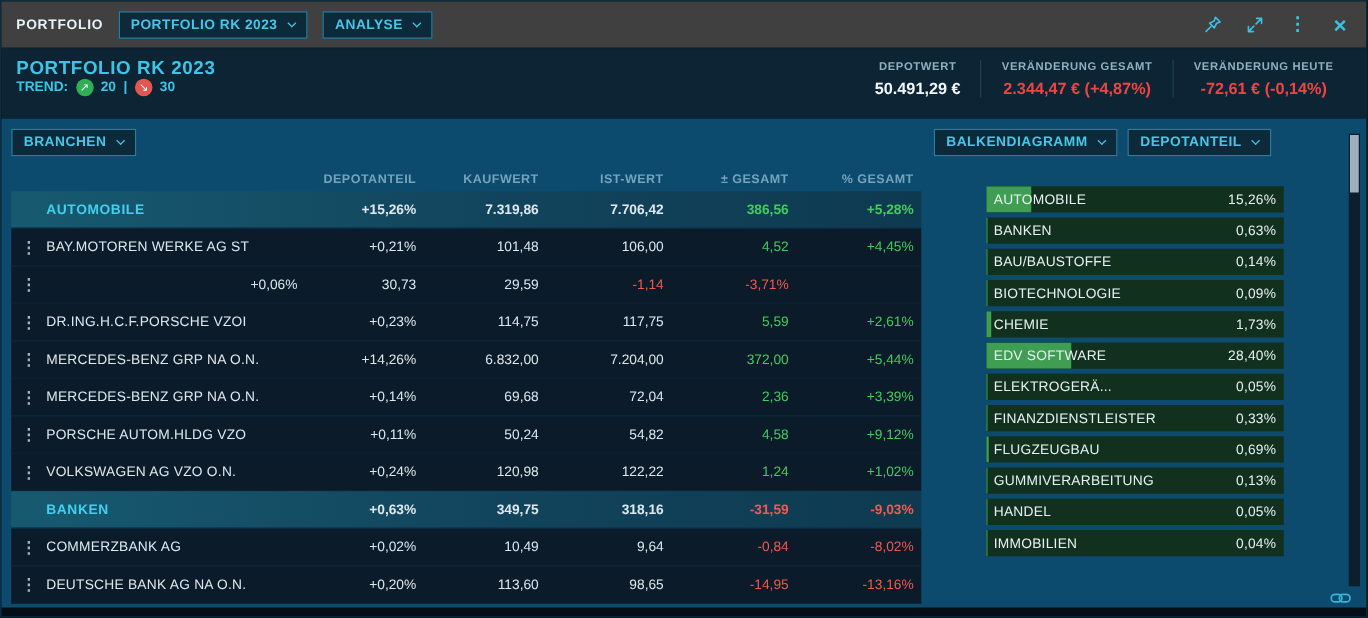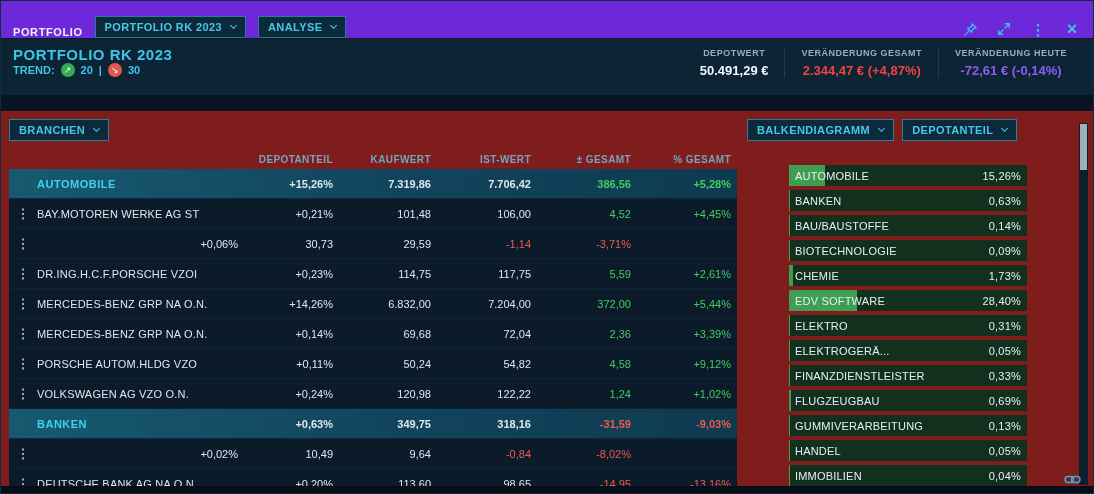--- a/index.html
+++ b/index.html
@@ -2,22 +2,22 @@
 <html><head>
 <meta charset="utf-8">
 <style>
   * { margin:0; padding:0; box-sizing:border-box; }
   html,body { background:#03080e; }
   body { font-family:"Liberation Sans", sans-serif; }
 
   .app { position:relative; width:1094px; height:494px; background:#081422; overflow:hidden; border:1px solid #0c2c3f; }
 
   
-  .topbar { position:absolute; top:0; left:0; right:0; height:38px; background:#6d28d9;
-            display:flex; align-items:flex-end; padding:0 12px; gap:12px; border-bottom:1px solid #091a27; }
+  .topbar { position:absolute; top:0; left:0; right:0; height:38px; background:#404040;
+            display:flex; align-items:center; padding:0 12px; gap:12px; border-bottom:1px solid #091a27; }
   .applabel { color:#e9f2f7; font-size:11px; font-weight:bold; letter-spacing:.6px; }
   .dd { display:inline-flex; align-items:center; gap:9px; border:1px solid #2a7e9b; color:#47c7e8;
         font-size:11px; font-weight:bold; letter-spacing:.4px; padding:4px 9px; background:#0d2a3b; cursor:pointer; }
   .caret { width:5px; height:5px; border-right:1.6px solid currentColor; border-bottom:1.6px solid currentColor;
            transform:rotate(45deg); margin-top:-3px; flex:none; }
   .topbar-icons { margin-left:auto; display:flex; align-items:center; gap:16px; color:#39c1e3; }
   .tbicon { display:inline-flex; align-items:center; justify-content:center; width:18px; height:18px; cursor:pointer; }
   .tbicon.text { font-size:15px; font-weight:bold; line-height:1; }
   .tbicon.close { font-size:18px; }
 
@@ -27,24 +27,24 @@
   .trendline { display:flex; align-items:center; gap:6px; margin-top:0; }
   .trendlabel,.trendnum,.trendsep { color:#3cc5e8; font-size:11px; font-weight:bold; }
   .badge { width:14px; height:14px; border-radius:50%; display:inline-flex; align-items:center; justify-content:center;
            font-size:9px; color:#fff; line-height:1; }
   .badge.up { background:#2fae53; } .badge.down { background:#e2574f; }
   .stats { position:absolute; right:10px; top:9px; display:flex; }
   .stat { padding:0 16px; border-left:1px solid #1d3e53; text-align:center; }
   .stat:first-child { border-left:none; }
   .stat .lbl { color:#8fb0c2; font-size:9px; font-weight:bold; letter-spacing:.5px; margin-bottom:5px; }
   .stat .val { font-size:13px; font-weight:bold; }
-  .val.white { color:#f2f7fa; } .val.green { color:#ef4444; } .val.red { color:#8b5cf6; }
-
-  
-  .content { position:absolute; top:94px; left:0; right:0; bottom:0; background:#7f1d1d;margin-top:16px; }
+  .val.white { color:#f2f7fa; } .val.green { color:#ef4444; } .val.red { color:#ef4444; }
+
+  
+  .content { position:absolute; top:94px; left:0; right:0; bottom:0; background:#0c4a6e; }
   .branchen-btn { position:absolute; left:8px; top:8px; }
 
   
   .table { position:absolute; left:8px; top:40px; width:728px; }
   .thead, .trow { display:grid; grid-template-columns:28px 207px 95px 98px 100px 100px 100px; align-items:center; }
   .thead { height:16px; margin-bottom:2px; }
   .thead .col { color:#76a3bd; font-size:10px; font-weight:bold; letter-spacing:.4px; text-align:right; padding-right:6px; cursor:pointer; }
   .trow { height:30px; background:#0b1b2a; border-bottom:1px solid #0e2333; font-size:11px; cursor:pointer; }
   .trow .cell { color:#dde8ee; }
   .trow .handle { text-align:center; color:#9fb4c0; font-size:13px; font-weight:bold; }
@@ -223,20 +223,21 @@
         <span class="cell handle"></span>
         <span class="cell name">BANKEN</span>
         <span class="cell num">+0,63%</span>
         <span class="cell num">349,75</span>
         <span class="cell num">318,16</span>
         <span class="cell num neg">-31,59</span>
         <span class="cell num neg">-9,03%</span>
       </div>
       <div class="trow">
         <span class="cell handle">⋮</span>
+        <span class="cell name">COMMERZBANK AG</span>
         <span class="cell num">+0,02%</span>
         <span class="cell num">10,49</span>
         <span class="cell num">9,64</span>
         <span class="cell num neg">-0,84</span>
         <span class="cell num neg">-8,02%</span>
       </div>
       <div class="trow">
         <span class="cell handle">⋮</span>
         <span class="cell name">DEUTSCHE BANK AG NA O.N.</span>
         <span class="cell num">+0,20%</span>
@@ -283,25 +284,20 @@
         <span class="bar-fill" style="width: 1.73%;"></span>
         <span class="bname">CHEMIE</span>
         <span class="bval">1,73%</span>
       </div>
       <div class="bar-row">
         <span class="bar-fill" style="width: 28.4%;"></span>
         <span class="bname">EDV SOFTWARE</span>
         <span class="bval">28,40%</span>
       </div>
       <div class="bar-row">
-        <span class="bar-fill" style="width: 0.31%;"></span>
-        <span class="bname">ELEKTRO</span>
-        <span class="bval">0,31%</span>
-      </div>
-      <div class="bar-row">
         <span class="bar-fill" style="width: 0.05%;"></span>
         <span class="bname">ELEKTROGERÄ...</span>
         <span class="bval">0,05%</span>
       </div>
       <div class="bar-row">
         <span class="bar-fill" style="width: 0.33%;"></span>
         <span class="bname">FINANZDIENSTLEISTER</span>
         <span class="bval">0,33%</span>
       </div>
       <div class="bar-row">

